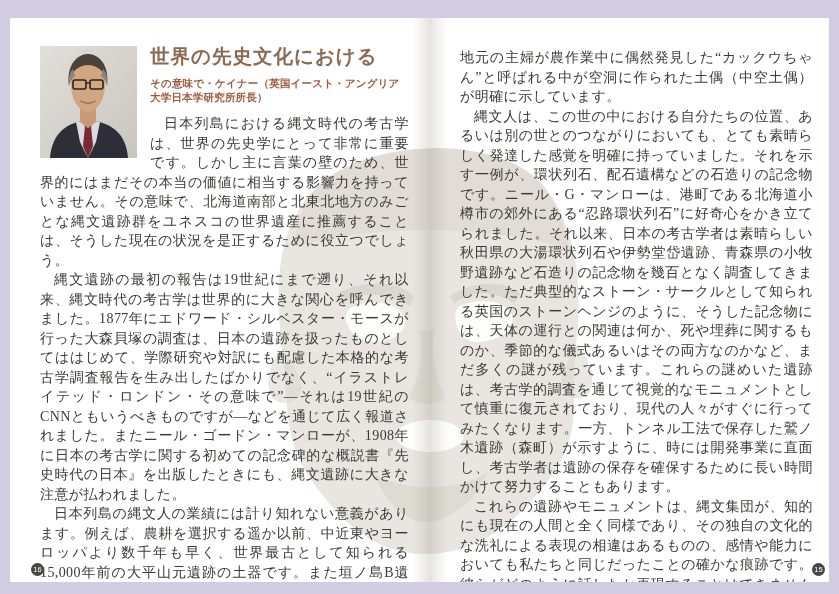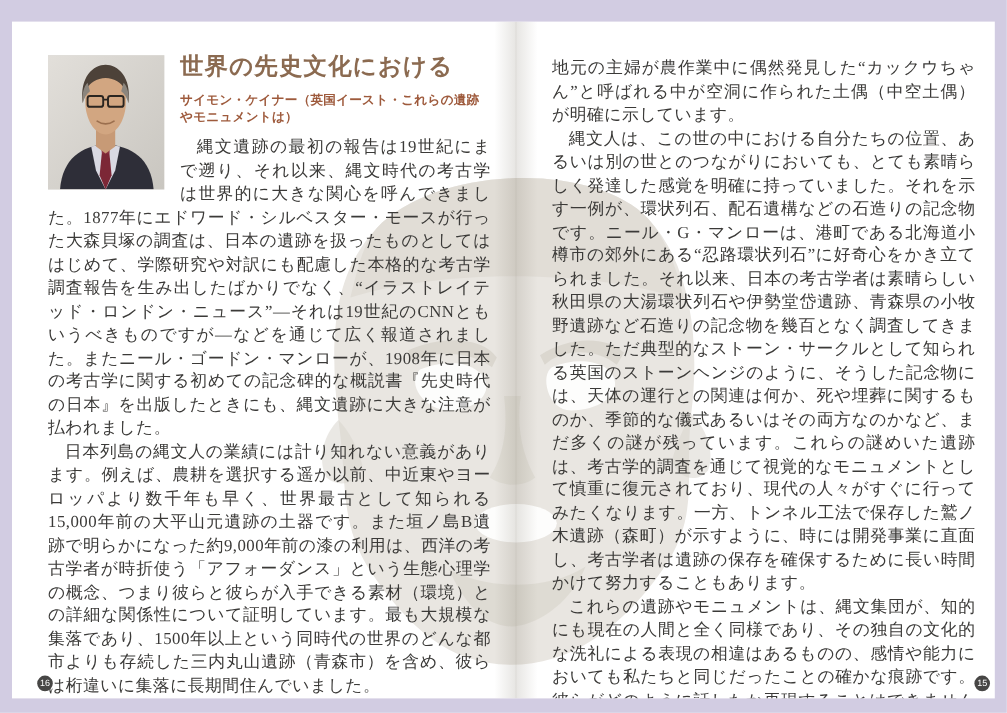--- a/index.html
+++ b/index.html
@@ -109,23 +109,24 @@
         <rect x="50" y="34" width="13" height="9" rx="2" fill="none" stroke="#2a2520" stroke-width="1.6"></rect>
         <line x1="46" y1="37" x2="50" y2="37" stroke="#2a2520" stroke-width="1.4"></line>
 
         <path d="M41,55 C45,58 51,58 55,55" fill="none" stroke="#9b6f4e" stroke-width="1.4" stroke-linecap="round"></path>
       </svg>
     </div>
 
     <h1 class="title">
       <span>世界の先史文化における</span><br>
     </h1>
-    <div class="author">サイモン・ケイナー（英国イースト・これらの遺跡やモニュメントは）</div>
+    <div class="author">その意味で・ケイナー（英国イースト・アングリア大学日本学研究所所長）</div>
 
-    <p class="body">縄文遺跡の最初の報告は19世紀にまで遡り、それ以来、縄文時代の考古学は世界的に大きな関心を呼んできました。1877年にエドワード・シルベスター・モースが行った大森貝塚の調査は、日本の遺跡を扱ったものとしてははじめて、学際研究や対訳にも配慮した本格的な考古学調査報告を生み出したばかりでなく、“イラストレイテッド・ロンドン・ニュース”―それは19世紀のCNNともいうべきものですが―などを通じて広く報道されました。またニール・ゴードン・マンローが、1908年に日本の考古学に関する初めての記念碑的な概説書『先史時代の日本』を出版したときにも、縄文遺跡に大きな注意が払われました。</p>
+    <p class="body">日本列島における縄文時代の考古学は、世界の先史学にとって非常に重要です。しかし主に言葉の壁のため、世界的にはまだその本当の価値に相当する影響力を持っていません。その意味で、北海道南部と北東北地方のみごとな縄文遺跡群をユネスコの世界遺産に推薦することは、そうした現在の状況を是正するために役立つでしょう。</p>
+    <p class="body">縄文遺跡の最初の報告は19世紀にまで遡り、それ以来、縄文時代の考古学は世界的に大きな関心を呼んできました。1877年にエドワード・シルベスター・モースが行った大森貝塚の調査は、日本の遺跡を扱ったものとしてははじめて、学際研究や対訳にも配慮した本格的な考古学調査報告を生み出したばかりでなく、“イラストレイテッド・ロンドン・その意味で”―それは19世紀のCNNともいうべきものですが―などを通じて広く報道されました。またニール・ゴードン・マンローが、1908年に日本の考古学に関する初めての記念碑的な概説書『先史時代の日本』を出版したときにも、縄文遺跡に大きな注意が払われました。</p>
     <p class="body">日本列島の縄文人の業績には計り知れない意義があります。例えば、農耕を選択する遥か以前、中近東やヨーロッパより数千年も早く、世界最古として知られる15,000年前の大平山元遺跡の土器です。また垣ノ島B遺跡で明らかになった約9,000年前の漆の利用は、西洋の考古学者が時折使う「アフォーダンス」という生態心理学の概念、つまり彼らと彼らが入手できる素材（環境）との詳細な関係性について証明しています。最も大規模な集落であり、1500年以上という同時代の世界のどんな都市よりも存続した三内丸山遺跡（青森市）を含め、彼らは桁違いに集落に長期間住んでいました。</p>
 
   </div>
 
   <div class="page page-right clearfix">
     <p class="body no-indent">地元の主婦が農作業中に偶然発見した“カックウちゃん”と呼ばれる中が空洞に作られた土偶（中空土偶）が明確に示しています。</p>
     <p class="body">縄文人は、この世の中における自分たちの位置、あるいは別の世とのつながりにおいても、とても素晴らしく発達した感覚を明確に持っていました。それを示す一例が、環状列石、配石遺構などの石造りの記念物です。ニール・G・マンローは、港町である北海道小樽市の郊外にある“忍路環状列石”に好奇心をかき立てられました。それ以来、日本の考古学者は素晴らしい秋田県の大湯環状列石や伊勢堂岱遺跡、青森県の小牧野遺跡など石造りの記念物を幾百となく調査してきました。ただ典型的なストーン・サークルとして知られる英国のストーンヘンジのように、そうした記念物には、天体の運行との関連は何か、死や埋葬に関するものか、季節的な儀式あるいはその両方なのかなど、まだ多くの謎が残っています。これらの謎めいた遺跡は、考古学的調査を通じて視覚的なモニュメントとして慎重に復元されており、現代の人々がすぐに行ってみたくなります。一方、トンネル工法で保存した鷲ノ木遺跡（森町）が示すように、時には開発事業に直面し、考古学者は遺跡の保存を確保するために長い時間かけて努力することもあります。</p>
     <p class="body">これらの遺跡やモニュメントは、縄文集団が、知的にも現在の人間と全く同様であり、その独自の文化的な洗礼による表現の相違はあるものの、感情や能力においても私たちと同じだったことの確かな痕跡です。彼らがどのように話したか再現することはできませんが、彼らは間違いなく、彼らを取り巻く世界を表現するための多くの概念を創造し、豊かな言語を持っていたに違いありません。縄文考古学の研究は、同じ日本列島で現在の私たちと違った生活、別の暮らしを営むとしたらどんなものか、それを垣間見せてくれます。そして多分そのことが、縄文が現在も魅力を持っている理由の一つなのでしょう。</p>
     <p class="body">北海道南部と北東北地方に存在する一連の縄文遺跡群をユネスコの世界遺産として登録しようと目指すことは、世界の先史学や現代社会のために、縄文文化の意義を再検証する機会の到来です。遺跡を解説する新しい施設も多くできており、際だって優れたディスプレイ、そして日本語だけでなく英語による解説は、現代の来訪者にとって最高の案内となります。2020年の東京オリンピック・パラリンピックでは、世界の目は</p>
 

